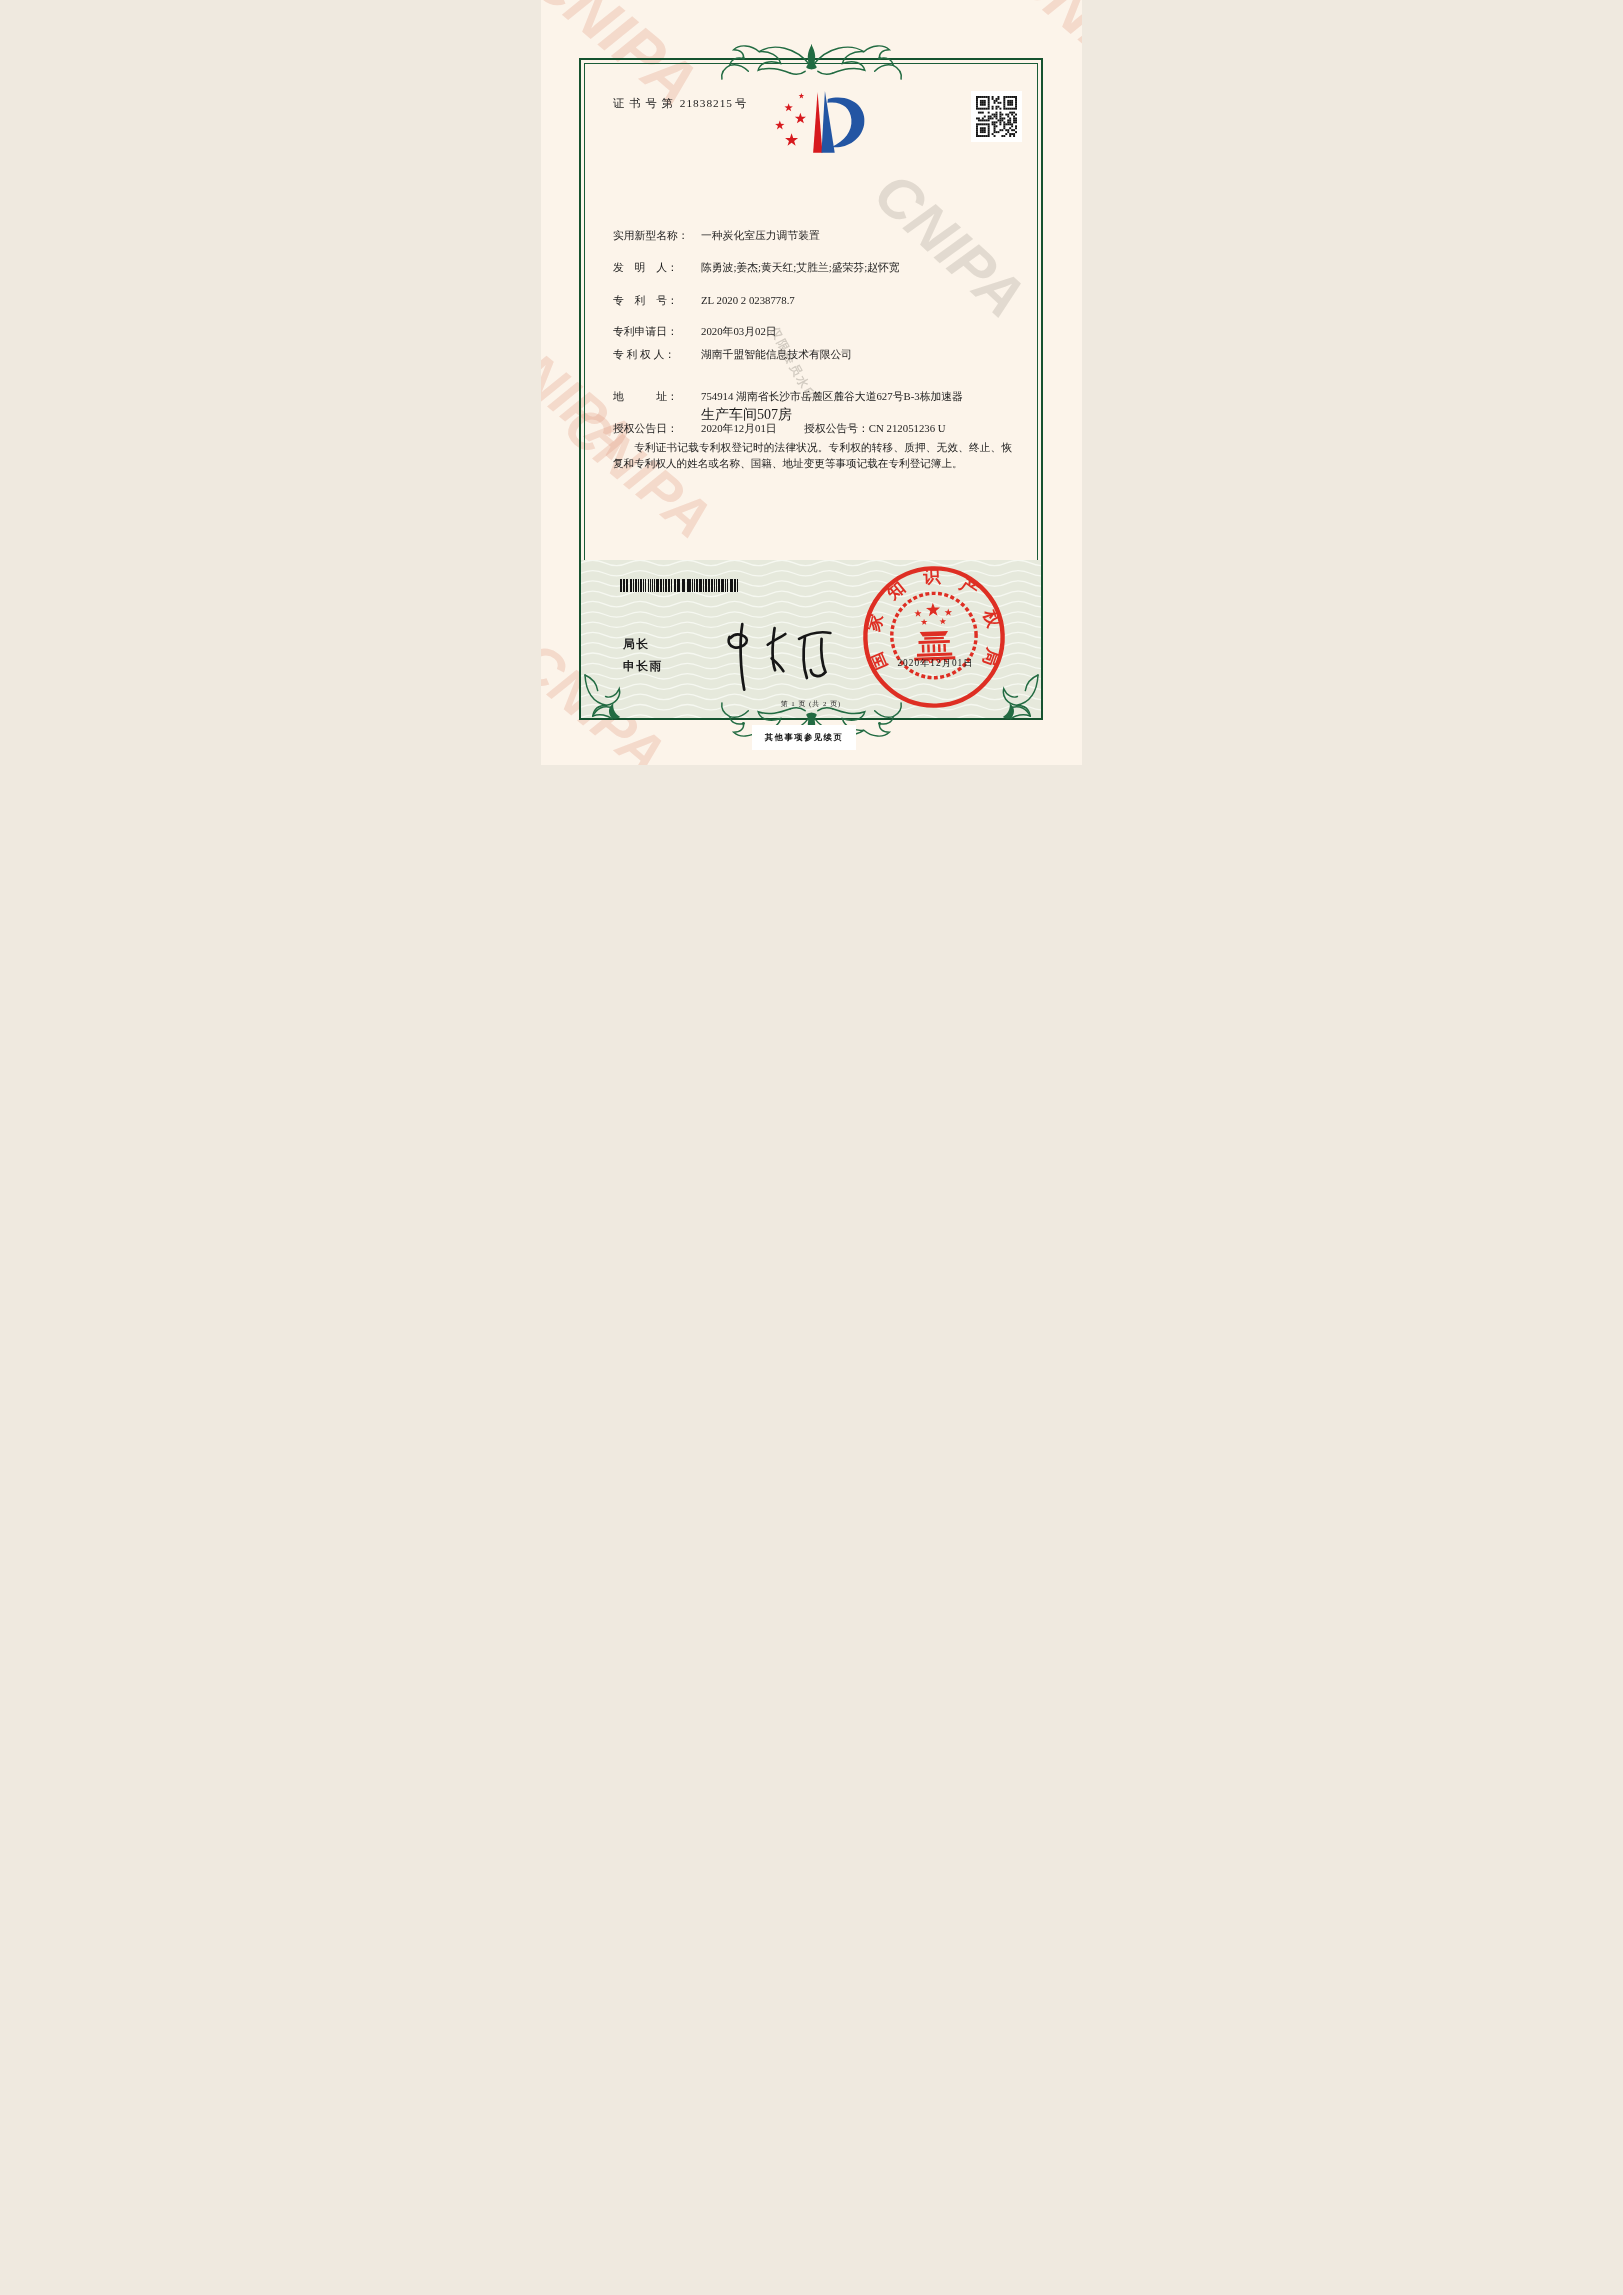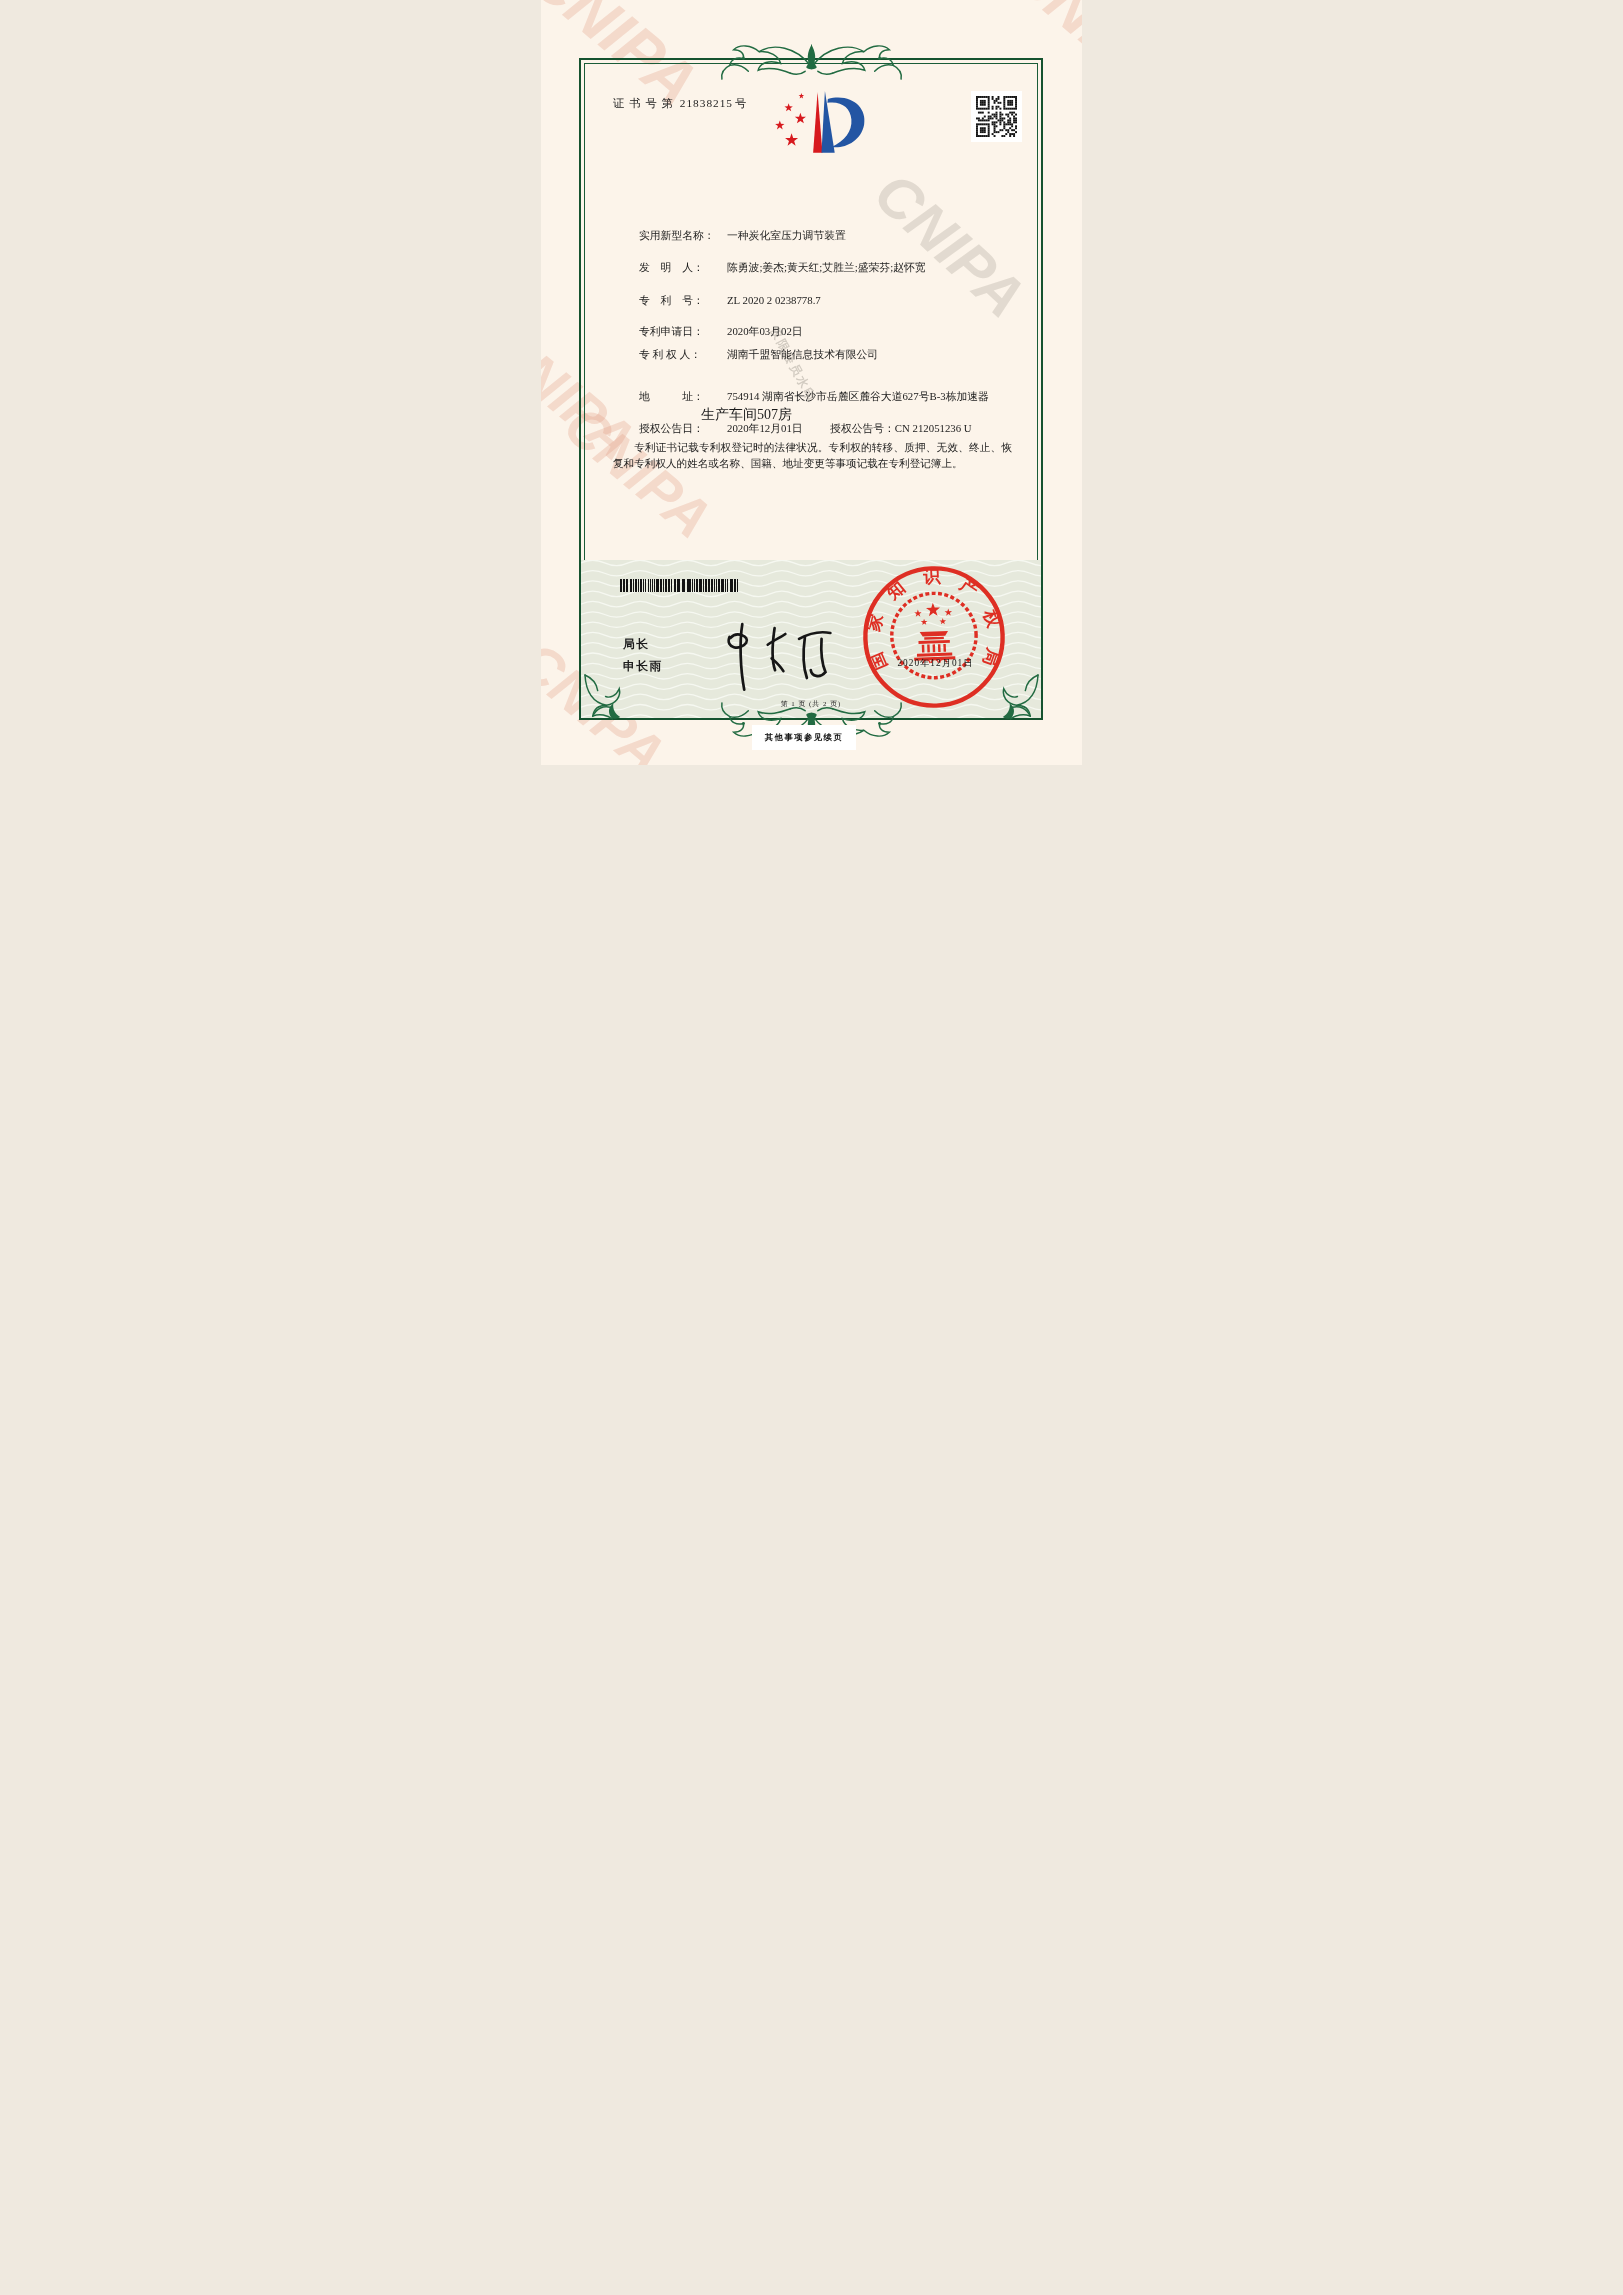--- a/index.html
+++ b/index.html
@@ -39,21 +39,21 @@
   .cert-no{position:absolute;left:72px;top:96px;z-index:4;font-size:11.3px;color:#222;}
   .cert-no .cjk{letter-spacing:4.9px;}
   .cert-no .num{letter-spacing:1px;margin:0 2px;}
   .logo{position:absolute;left:229px;top:86px;width:101px;height:70px;z-index:4;}
   .logo svg{width:100%;height:100%;display:block;}
   .qr{position:absolute;left:430px;top:91px;width:51px;height:51px;background:#fff;
       z-index:4;display:flex;align-items:center;justify-content:center;}
   .doc-title{position:absolute;left:38px;top:162px;width:464px;text-align:center;z-index:4;
       font-size:24.5px;font-weight:700;letter-spacing:4.4px;color:#111;}
   
-  .field{position:absolute;left:72px;z-index:4;font-size:10.8px;white-space:nowrap;margin-left:26px;}
+  .field{position:absolute;left:72px;z-index:4;font-size:10.8px;white-space:nowrap;}
   .field .lbl{display:inline-block;width:88px;white-space:pre;}
   .f-name{top:229px;} .f-inventor{top:261px;} .f-patno{top:294px;}
   .f-filing{top:325px;} .f-patentee{top:348px;} .f-addr{top:390px;}
   .addr-line2{position:absolute;left:160px;top:406px;z-index:4;font-size:14px;}
   .f-grant{top:422px;} .second-pair{margin-left:27.5px;}
   
   .body-text{position:absolute;left:72px;top:440px;width:399px;z-index:4;
       font-size:10.6px;line-height:16px;text-align:justify;}
   .body-text p{margin:0;text-indent:2em;}
   

